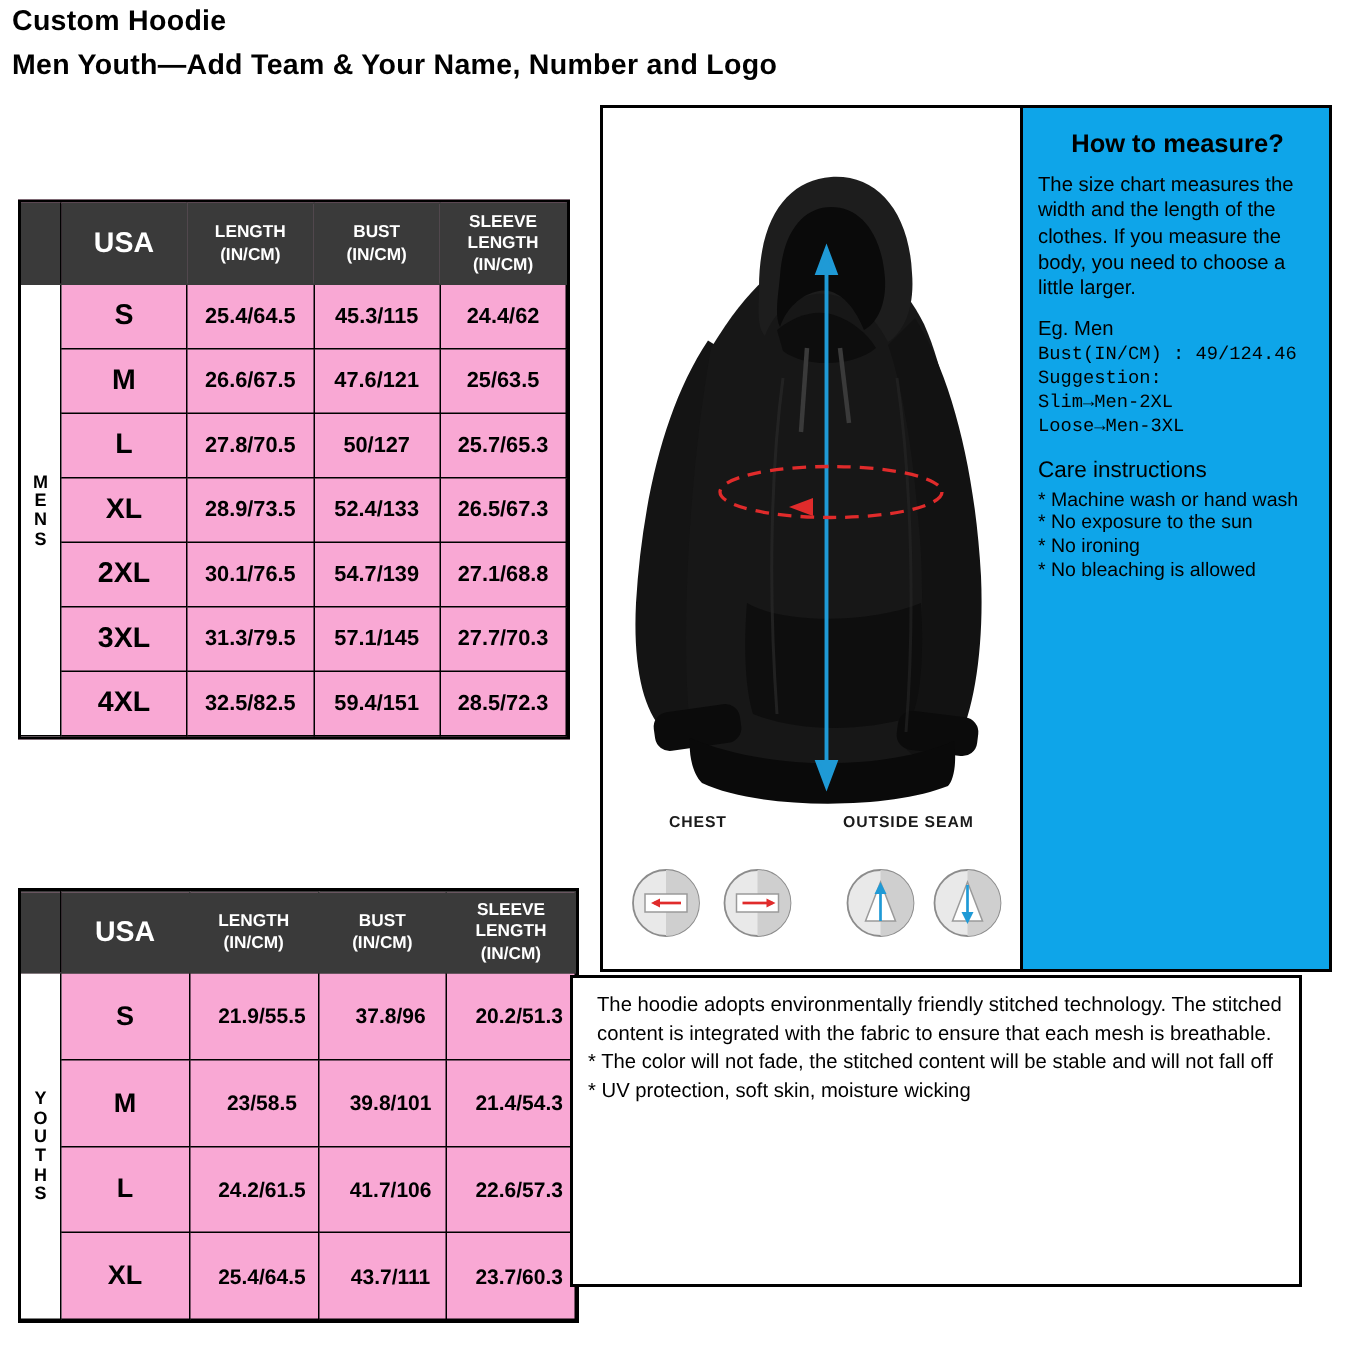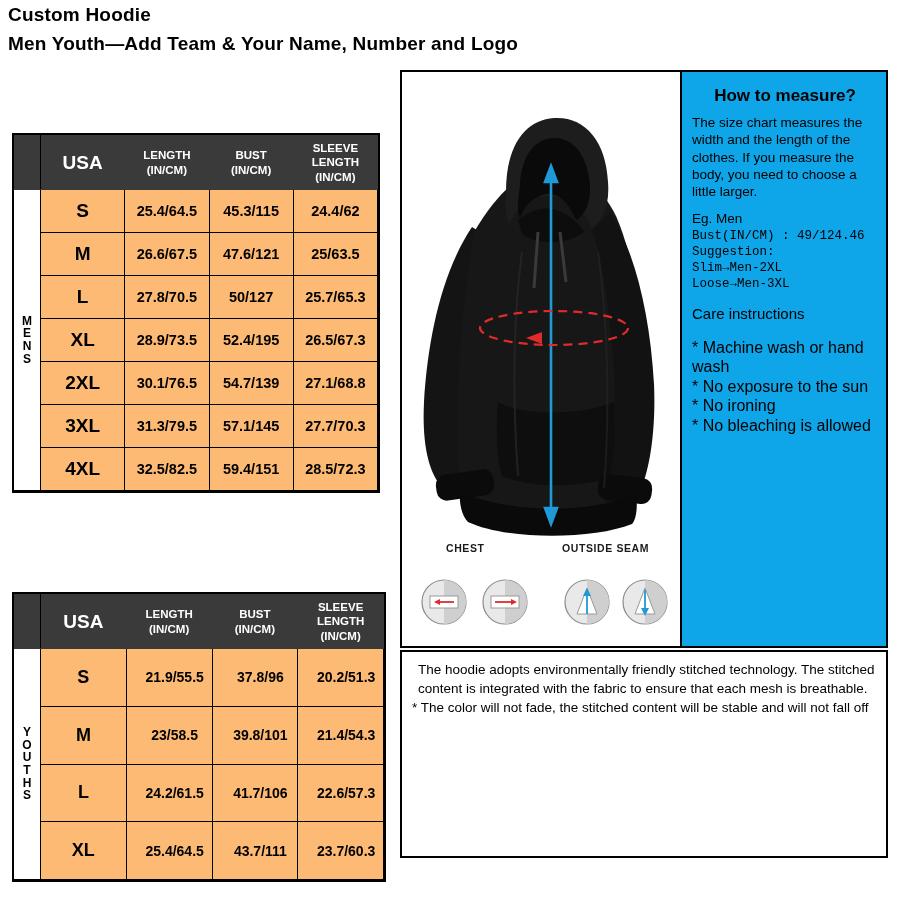--- a/index.html
+++ b/index.html
@@ -31,21 +31,21 @@
     top: 33px;
     font-size: 19px;
     font-weight: bold;
     letter-spacing: .2px;
   }
 
   
   .tbl-wrap {
     position: absolute;
     border: 2px solid #000;
-    background: #fdba74;
+    background: #f9a8d4;
     box-sizing: border-box;
   }
   #mens-table-wrap { left: 12px; top: 133px; width: 368px; height: 360px; }
   #youth-table-wrap { left: 12px; top: 592px; width: 374px; height: 290px; }
 
   table.sizes {
     border-collapse: collapse;
     width: 100%;
     height: 100%;
     table-layout: fixed;
@@ -142,28 +142,28 @@
   }
   .info-small {
     font-size: 12.5px;
     line-height: 1.3;
     font-family: Liberation Mono, monospace;
   }
   .info-gap { height: 10px; }
   .care-title {
     font-size: 15px;
     margin-top: 12px;
-    margin-bottom: 16px;
-  }
-  .care-line { font-size: 16px; line-height: 1.22; }
+    margin-bottom: 3px;
+  }
+  .care-line { font-size: 13px; line-height: 1.22; }
 
   
   .note-panel {
     position: absolute;
-    left: 400px;
+    left: 380px;
     top: 650px;
     width: 488px;
     height: 208px;
     border: 2px solid #000;
     box-sizing: border-box;
     padding: 8px 10px;
     background: #fff;
   }
   .note-line {
     font-size: 13.5px;
@@ -218,21 +218,21 @@
       </tr>
       <tr>
         <td class="sz">L</td>
         <td class="val">27.8/70.5</td>
         <td class="val">50/127</td>
         <td class="val">25.7/65.3</td>
       </tr>
       <tr>
         <td class="sz">XL</td>
         <td class="val">28.9/73.5</td>
-        <td class="val">52.4/195</td>
+        <td class="val">52.4/133</td>
         <td class="val">26.5/67.3</td>
       </tr>
       <tr>
         <td class="sz">2XL</td>
         <td class="val">30.1/76.5</td>
         <td class="val">54.7/139</td>
         <td class="val">27.1/68.8</td>
       </tr>
       <tr>
         <td class="sz">3XL</td>
@@ -399,13 +399,14 @@
   <div class="care-title">Care instructions</div>
   <div class="care-line">* Machine wash or hand wash</div>
   <div class="care-line">* No exposure to the sun</div>
   <div class="care-line">* No ironing</div>
   <div class="care-line">* No bleaching is allowed</div>
 </div>
 
 <div class="note-panel">
   <div class="note-line note-indent1">The hoodie adopts environmentally friendly stitched technology. The stitched content is integrated with the fabric to ensure that each mesh is breathable.</div>
   <div class="note-line">* The color will not fade, the stitched content will be stable and will not fall off</div>
+  <div class="note-line">* UV protection, soft skin, moisture wicking</div>
 </div>
 
 </body></html>

